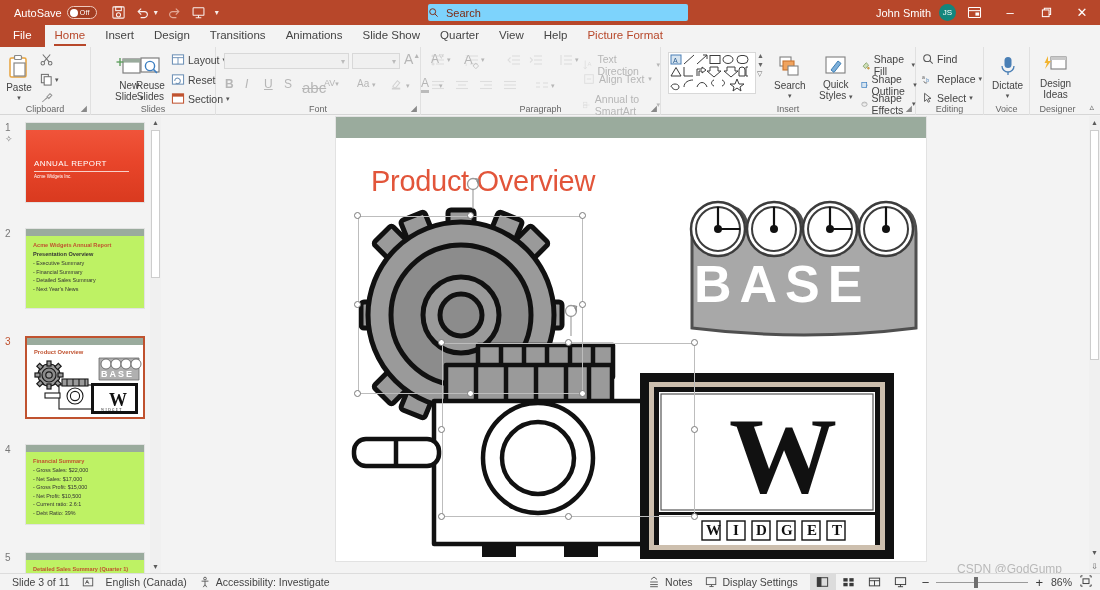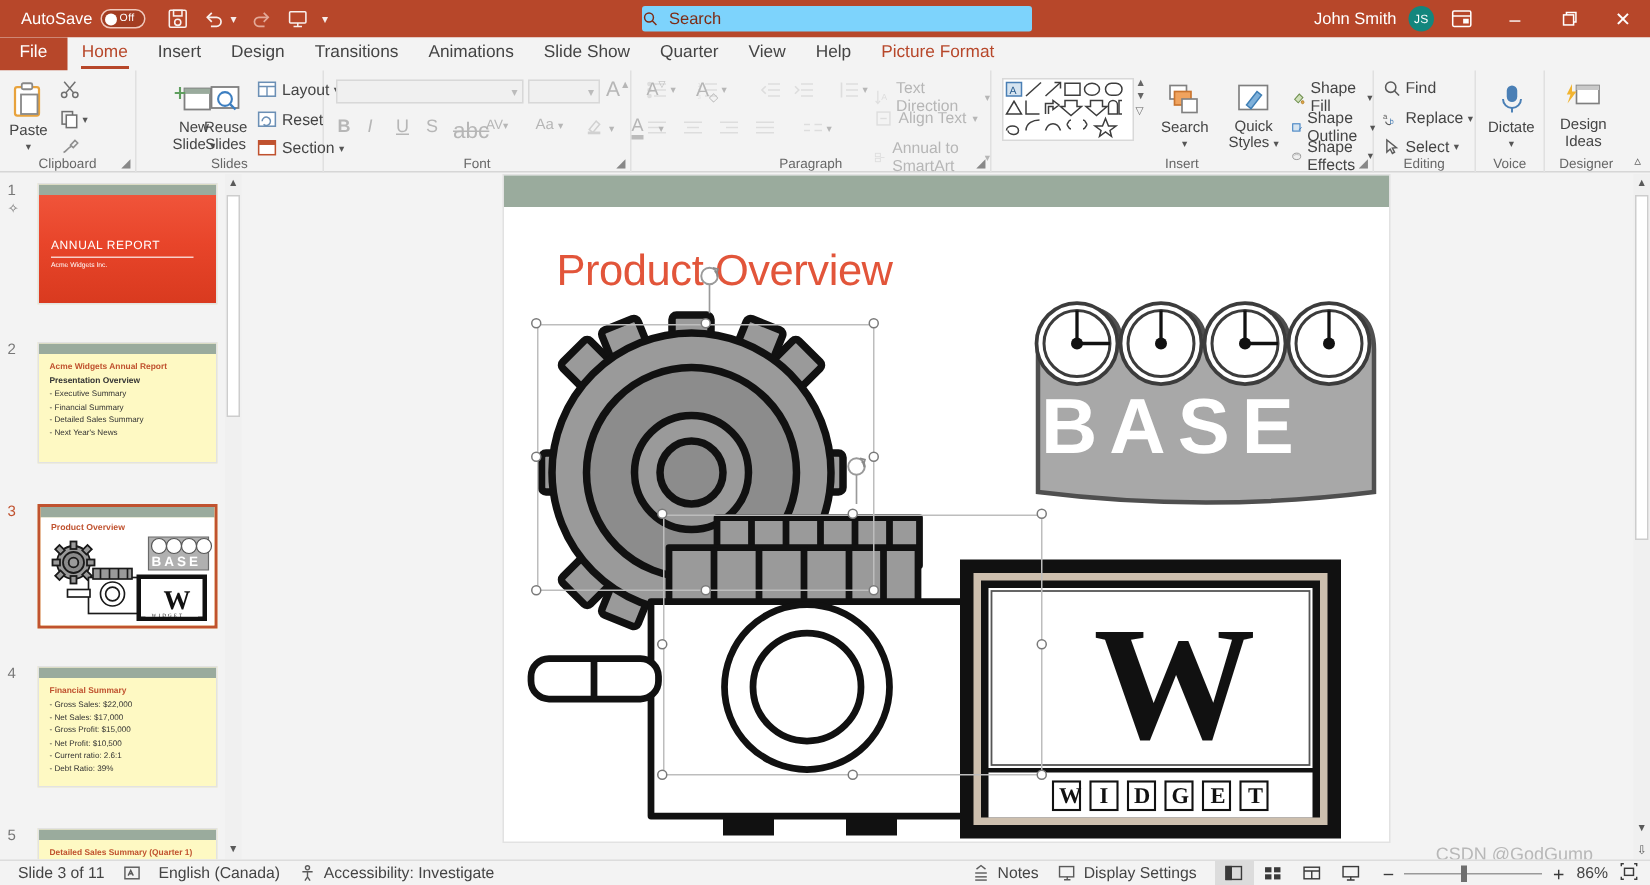--- a/index.html
+++ b/index.html
@@ -96,21 +96,21 @@
 
   
   .thumbpane {
     position:absolute; left:0; top:116px; width:163px; height:457px;
     background:#f3f3f3; overflow:hidden;
   }
   .thumbitem { position:absolute; left:0; width:152px; }
   .thumbnum { position:absolute; left:5px; top:0; font-size:10px; color:#777; }
   .thumbstar { position:absolute; left:5px; top:12px; font-size:9px; color:#777; }
   .thumbcard {
-    position:absolute; left:25px; top:0; width:120px; background:#fef9c3;
+    position:absolute; left:25px; top:0; width:120px; background:#bef264;
     border:1px solid #e2e2e2; overflow:hidden;
   }
   .thumbcard.sel { border:2px solid #c0522f; }
   .tband { height:7px; background:#9aab9d; }
 
   .sl1 { background:linear-gradient(180deg,#f0543a 0%,#e8452a 45%,#d93a1f 100%); height:72px; position:relative; }
   .sl1 .t { position:absolute; left:8px; top:29px; color:#fff; font-size:8px; letter-spacing:.4px; }
   .sl1 .rule { position:absolute; left:8px; top:41px; width:95px; height:1px; background:rgba(255,255,255,.75); }
   .sl1 .s { position:absolute; left:8px; top:44px; color:#fff; font-size:4.5px; }
 

